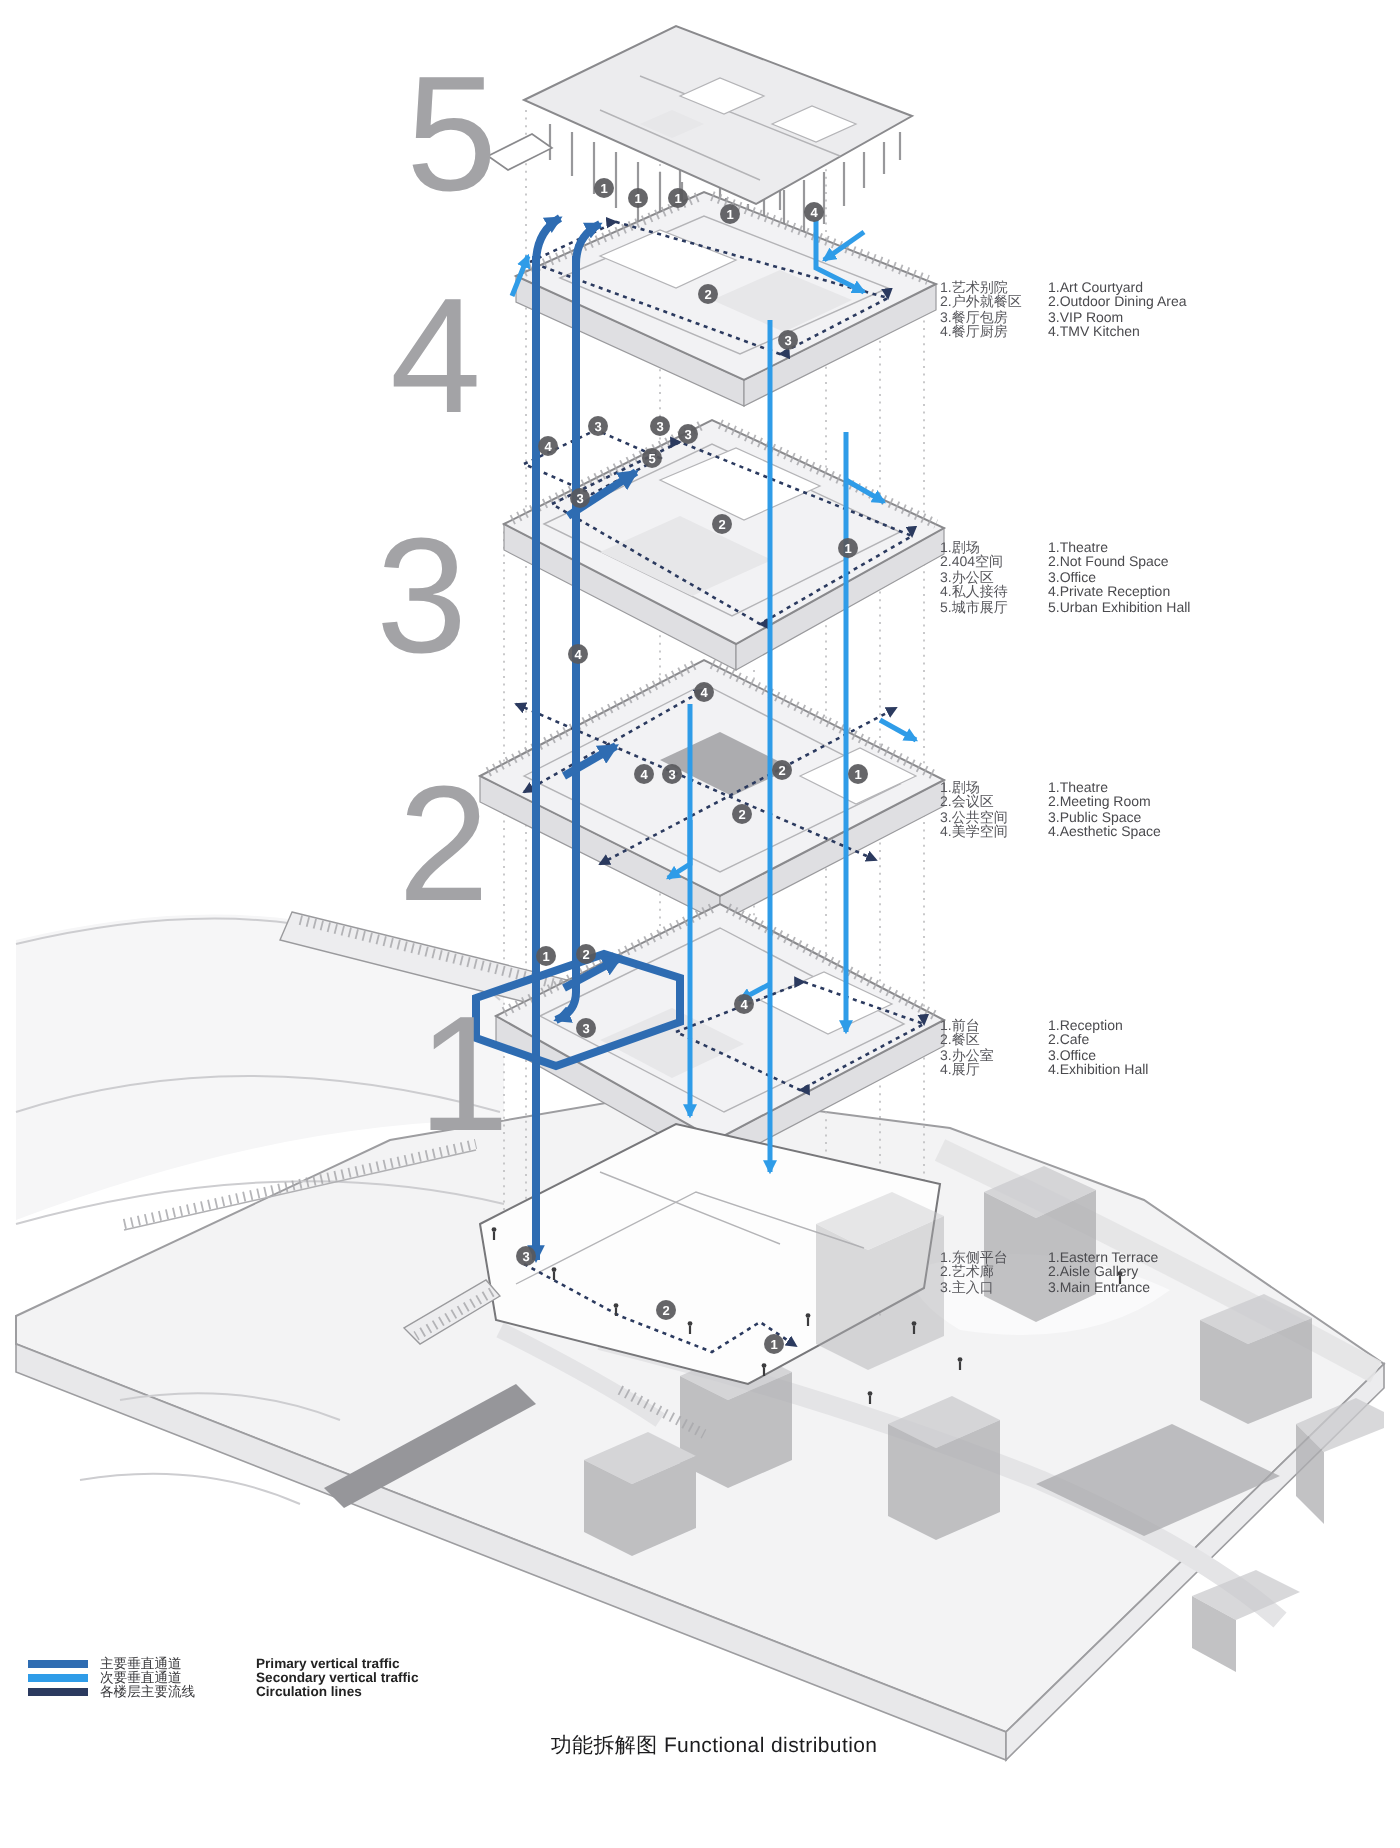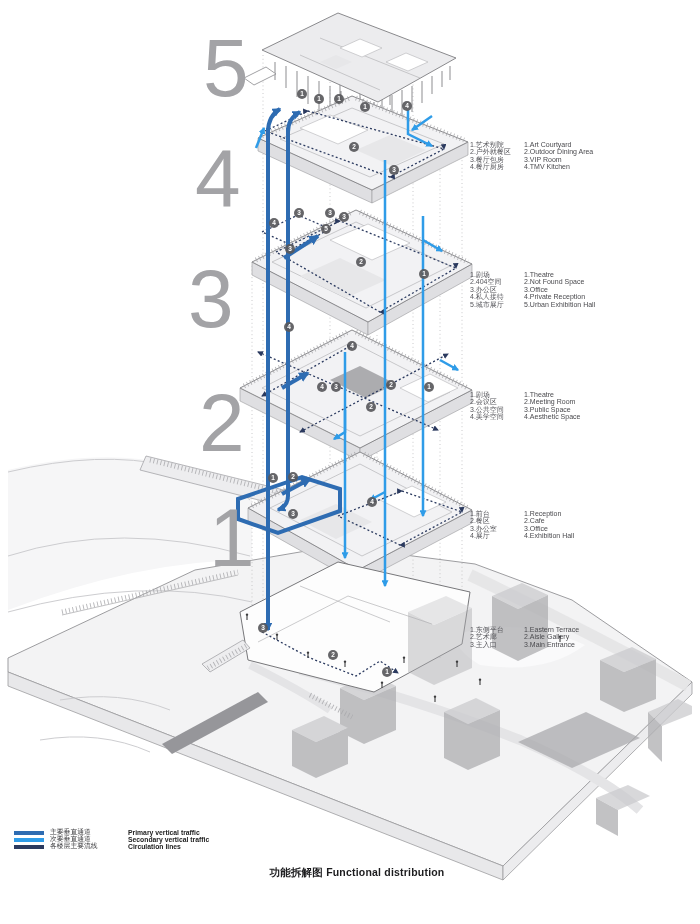--- a/index.html
+++ b/index.html
@@ -13,21 +13,21 @@
   .flabels .zh{color:#55555a;}
   .flabels .en{color:#4a4a4e;}
   .legend{position:absolute;left:14px;top:827px;font-size:6.8px;color:#3a3a3d;}
   .lrow{display:grid;grid-template-columns:36px 78px auto;align-items:center;height:7.2px;white-space:nowrap;}
   .sw{width:30px;height:3.4px;display:inline-block;}
   .sw1{background:#2e6cb2;}
   .sw2{background:#2f9ce8;}
   .sw3{background:#2b3a5f;}
   .len{font-weight:bold;color:#222;}
   .title{position:absolute;left:0;right:0;top:866px;text-align:center;font-size:10.5px;
-         font-weight:bold;color:#1c1c1e;letter-spacing:.2px;padding-left:14px;}
+         font-weight:normal;color:#1c1c1e;letter-spacing:.2px;padding-left:14px;}
   
   .plate{fill:#f2f2f4;stroke:#8a8a8d;stroke-width:1;}
   .pside{fill:#dfdfe2;stroke:#9a9a9d;stroke-width:.6;}
   .pinner{fill:none;stroke:#b4b4b7;stroke-width:.7;}
   .proomw{fill:#ffffff;stroke:#b4b4b7;stroke-width:.6;}
   .proomg{fill:#e7e7e9;stroke:none;}
   .comb{fill:none;stroke:#a8a8ab;stroke-width:5;stroke-dasharray:.9 2.7;opacity:.85;}
   .gd{fill:none;stroke:#bcbcbf;stroke-width:.8;stroke-dasharray:1 2.8;}
   .dn{fill:none;stroke:#2b3a5f;stroke-width:1.3;stroke-dasharray:2 2.3;}
   .sec{fill:none;stroke:#2f9ce8;stroke-width:2.5;}

